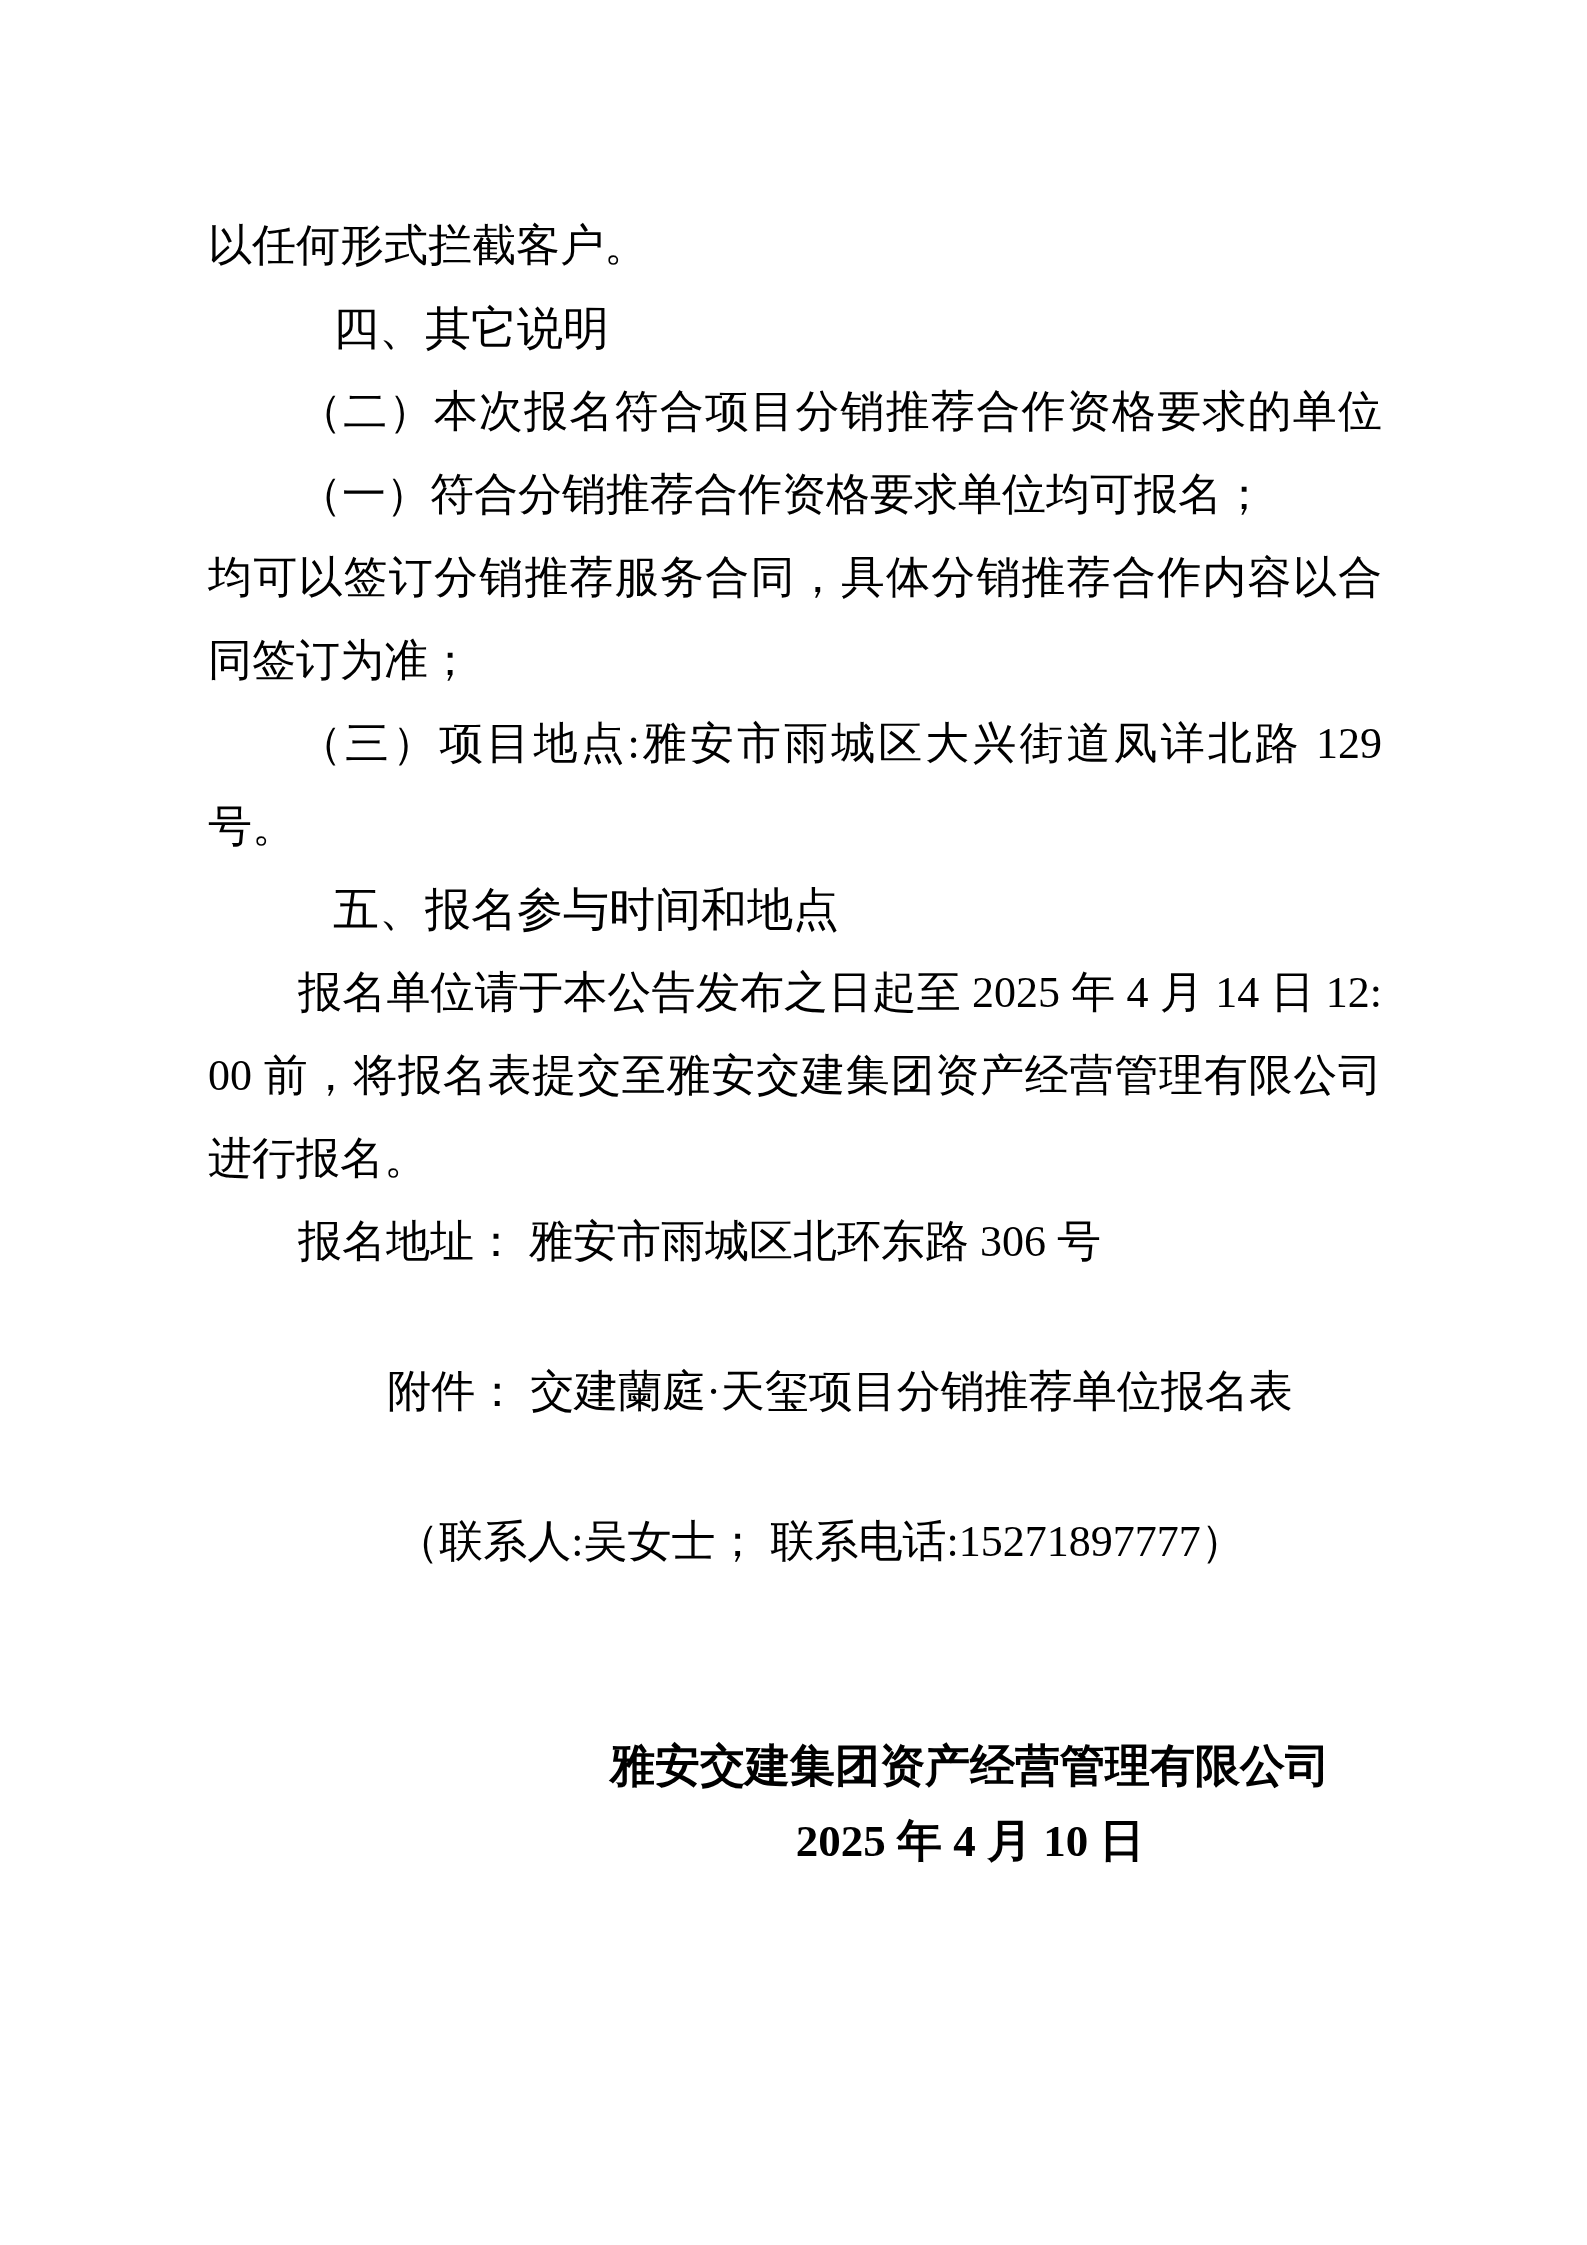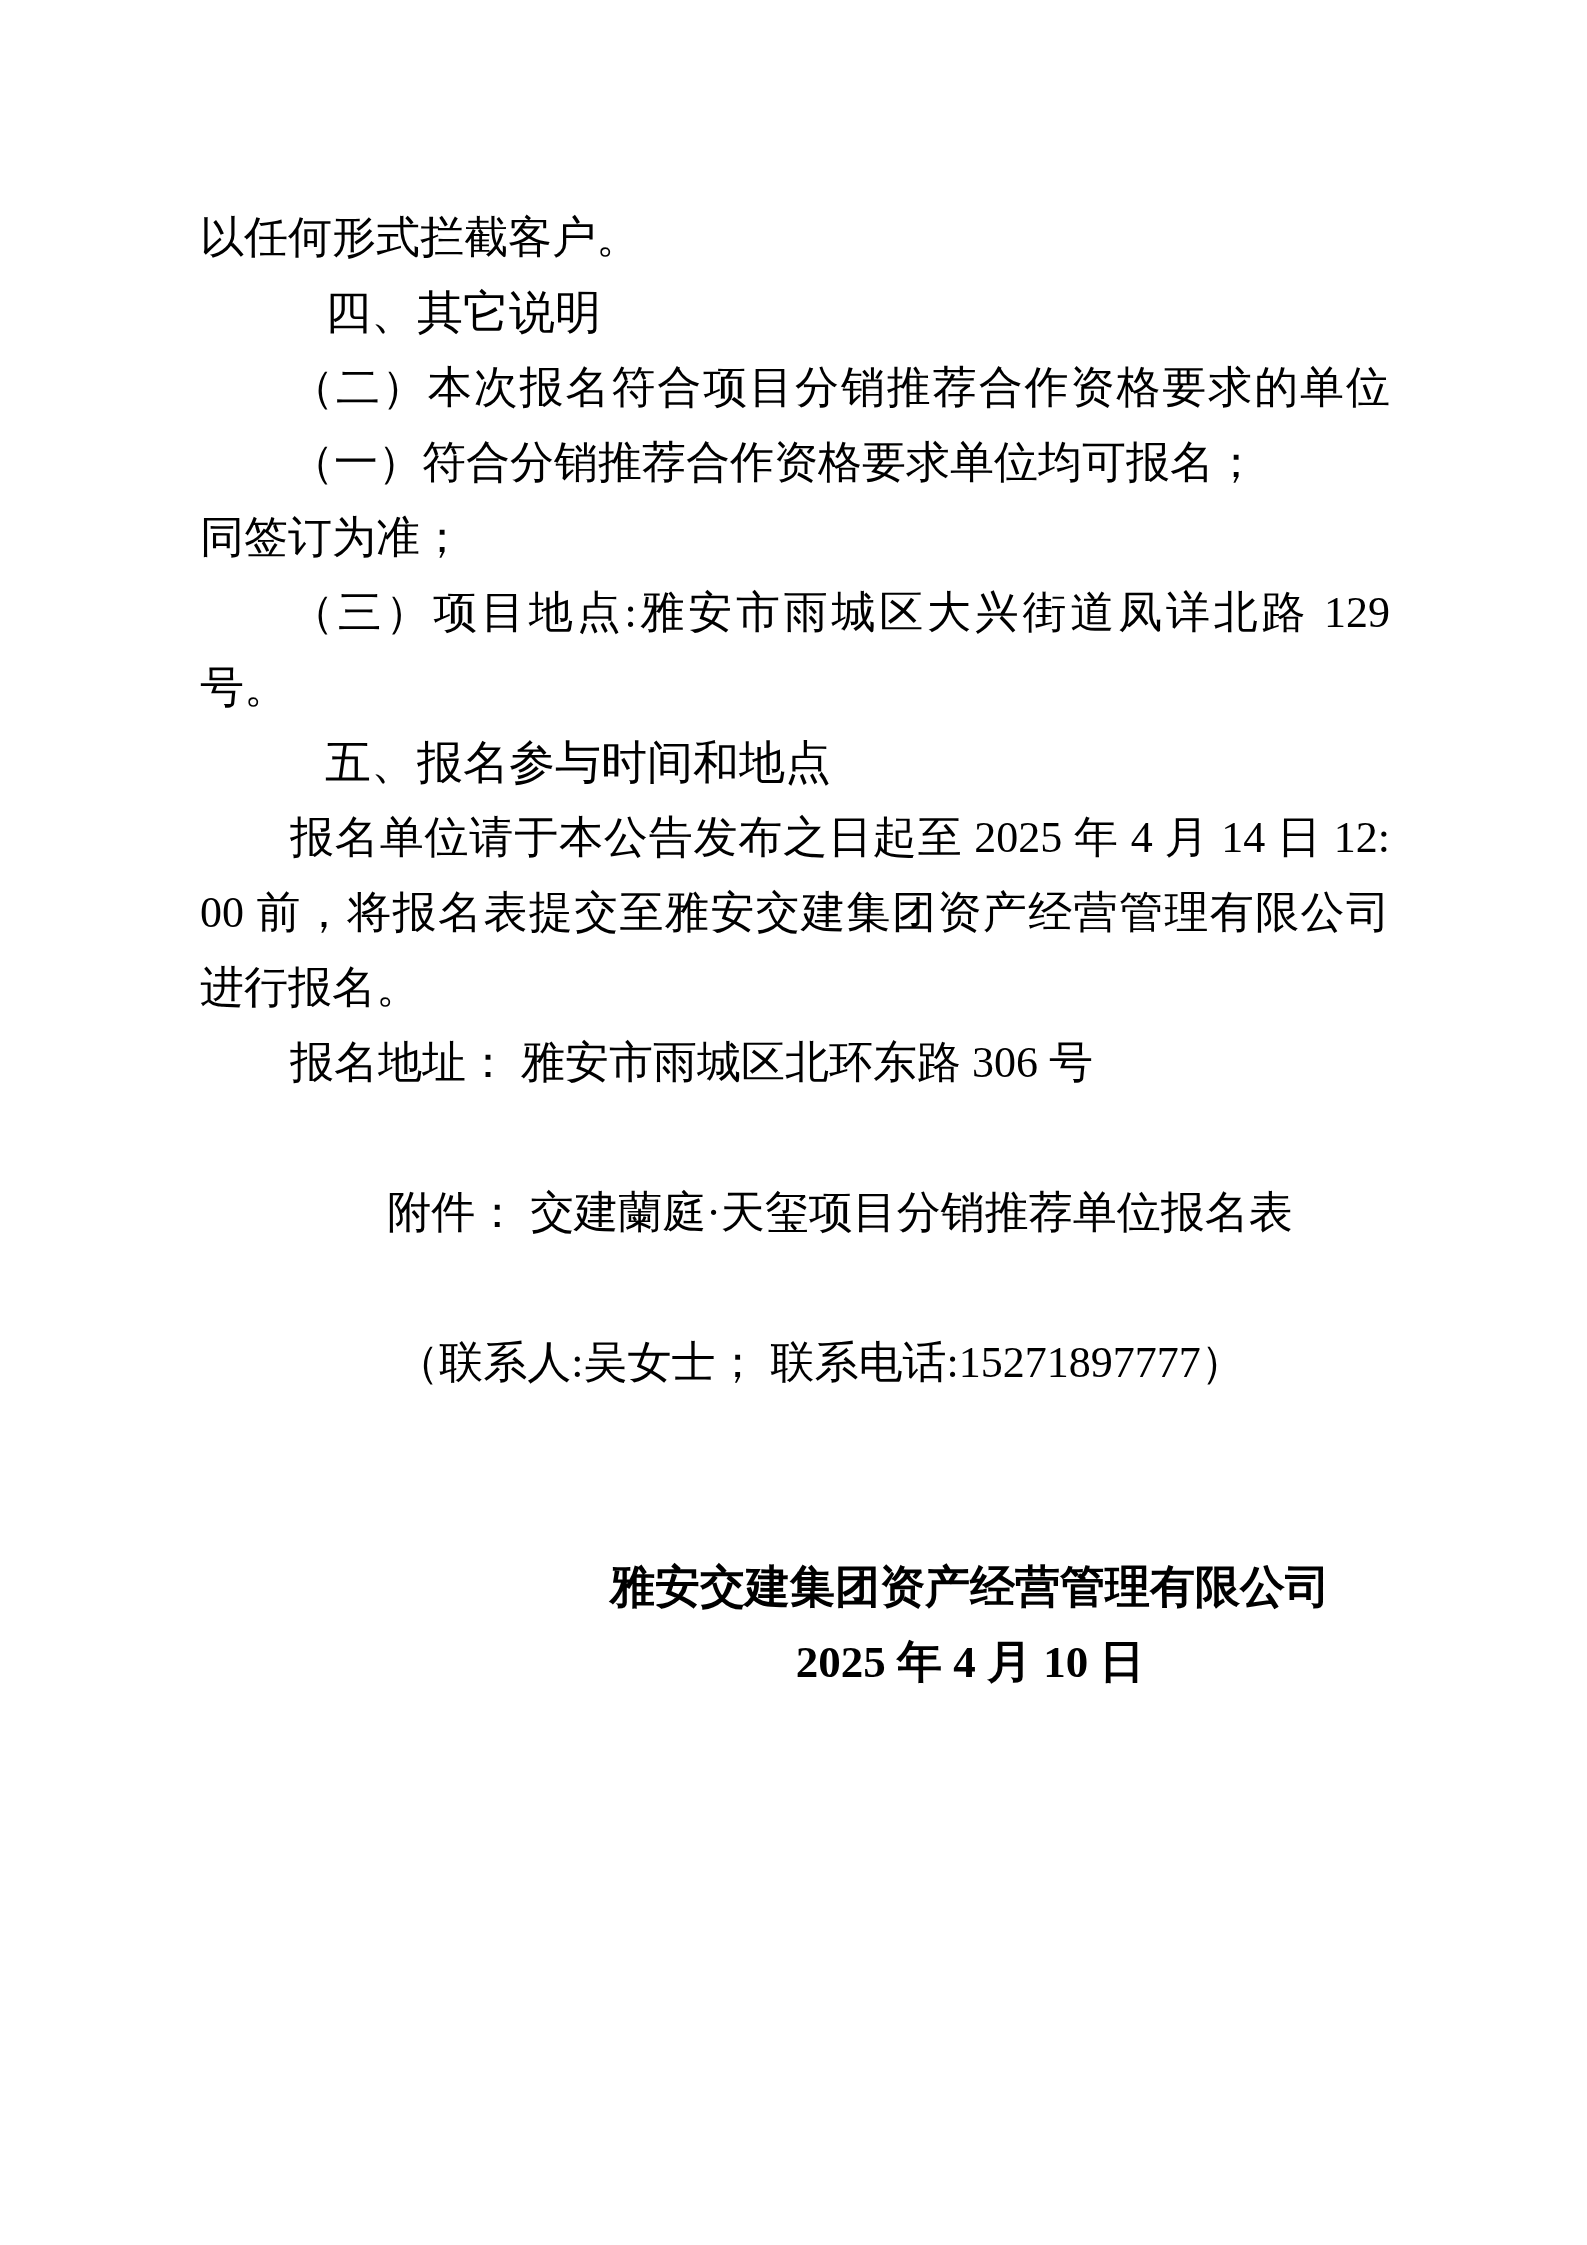--- a/index.html
+++ b/index.html
@@ -15,21 +15,21 @@
     color: #000000;
     font-family: "Liberation Serif", "DejaVu Serif", serif;
     box-sizing: border-box;
     padding: 200px 197px 0 200px;
     overflow: hidden;
   }
   .content {
     width: 1190px;
   }
   .l {
-    margin: 0;
+    margin: 8px;
     min-height: 75px;
     line-height: 75px;
     font-size: 44px;
     white-space: normal;
     text-align: left;
   }
   .heading {
     font-family: "Liberation Sans", "DejaVu Sans", sans-serif;
     font-weight: 400;
     font-size: 46px;
@@ -66,20 +66,21 @@
   <div class="content">
 
     <p class="l">以任何形式拦截客户。</p>
 
     <p class="l heading">四、其它说明</p>
 
     <p class="l ind fill">（二）本次报名符合项目分销推荐合作资格要求的单位</p>
 
     <p class="l ind">（一）符合分销推荐合作资格要求单位均可报名；</p>
 
+    <p class="l fill">均可以签订分销推荐服务合同，具体分销推荐合作内容以合</p>
 
     <p class="l">同签订为准；</p>
 
     <p class="l ind fill">（三）项目地点:雅安市雨城区大兴街道凤详北路 129</p>
 
     <p class="l">号。</p>
 
     <p class="l heading">五、报名参与时间和地点</p>
 
     <p class="l ind fill">报名单位请于本公告发布之日起至 2025 年 4 月 14 日 12:</p>

